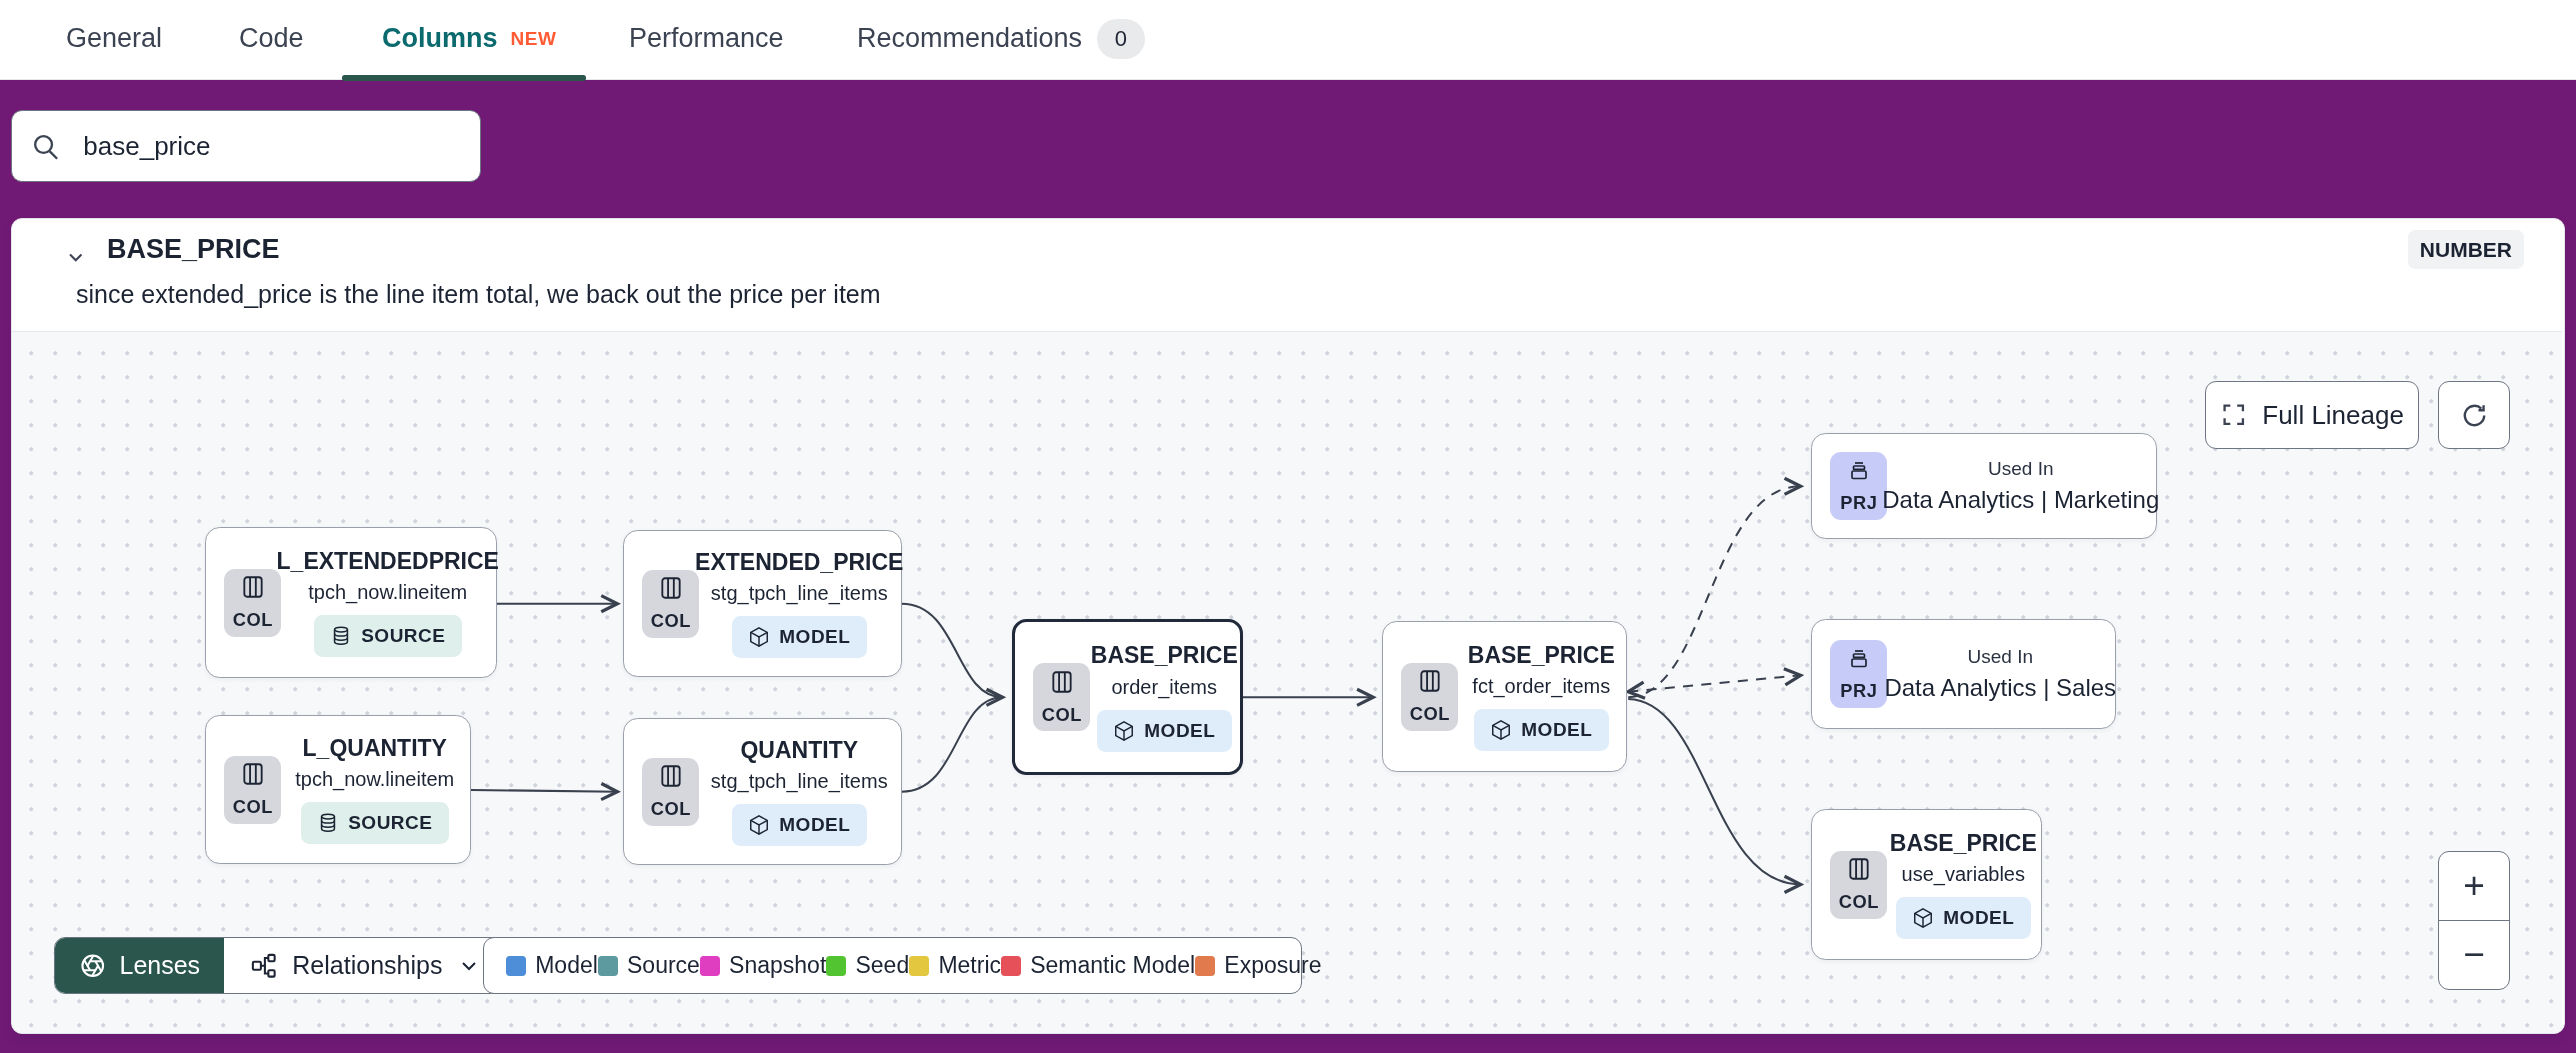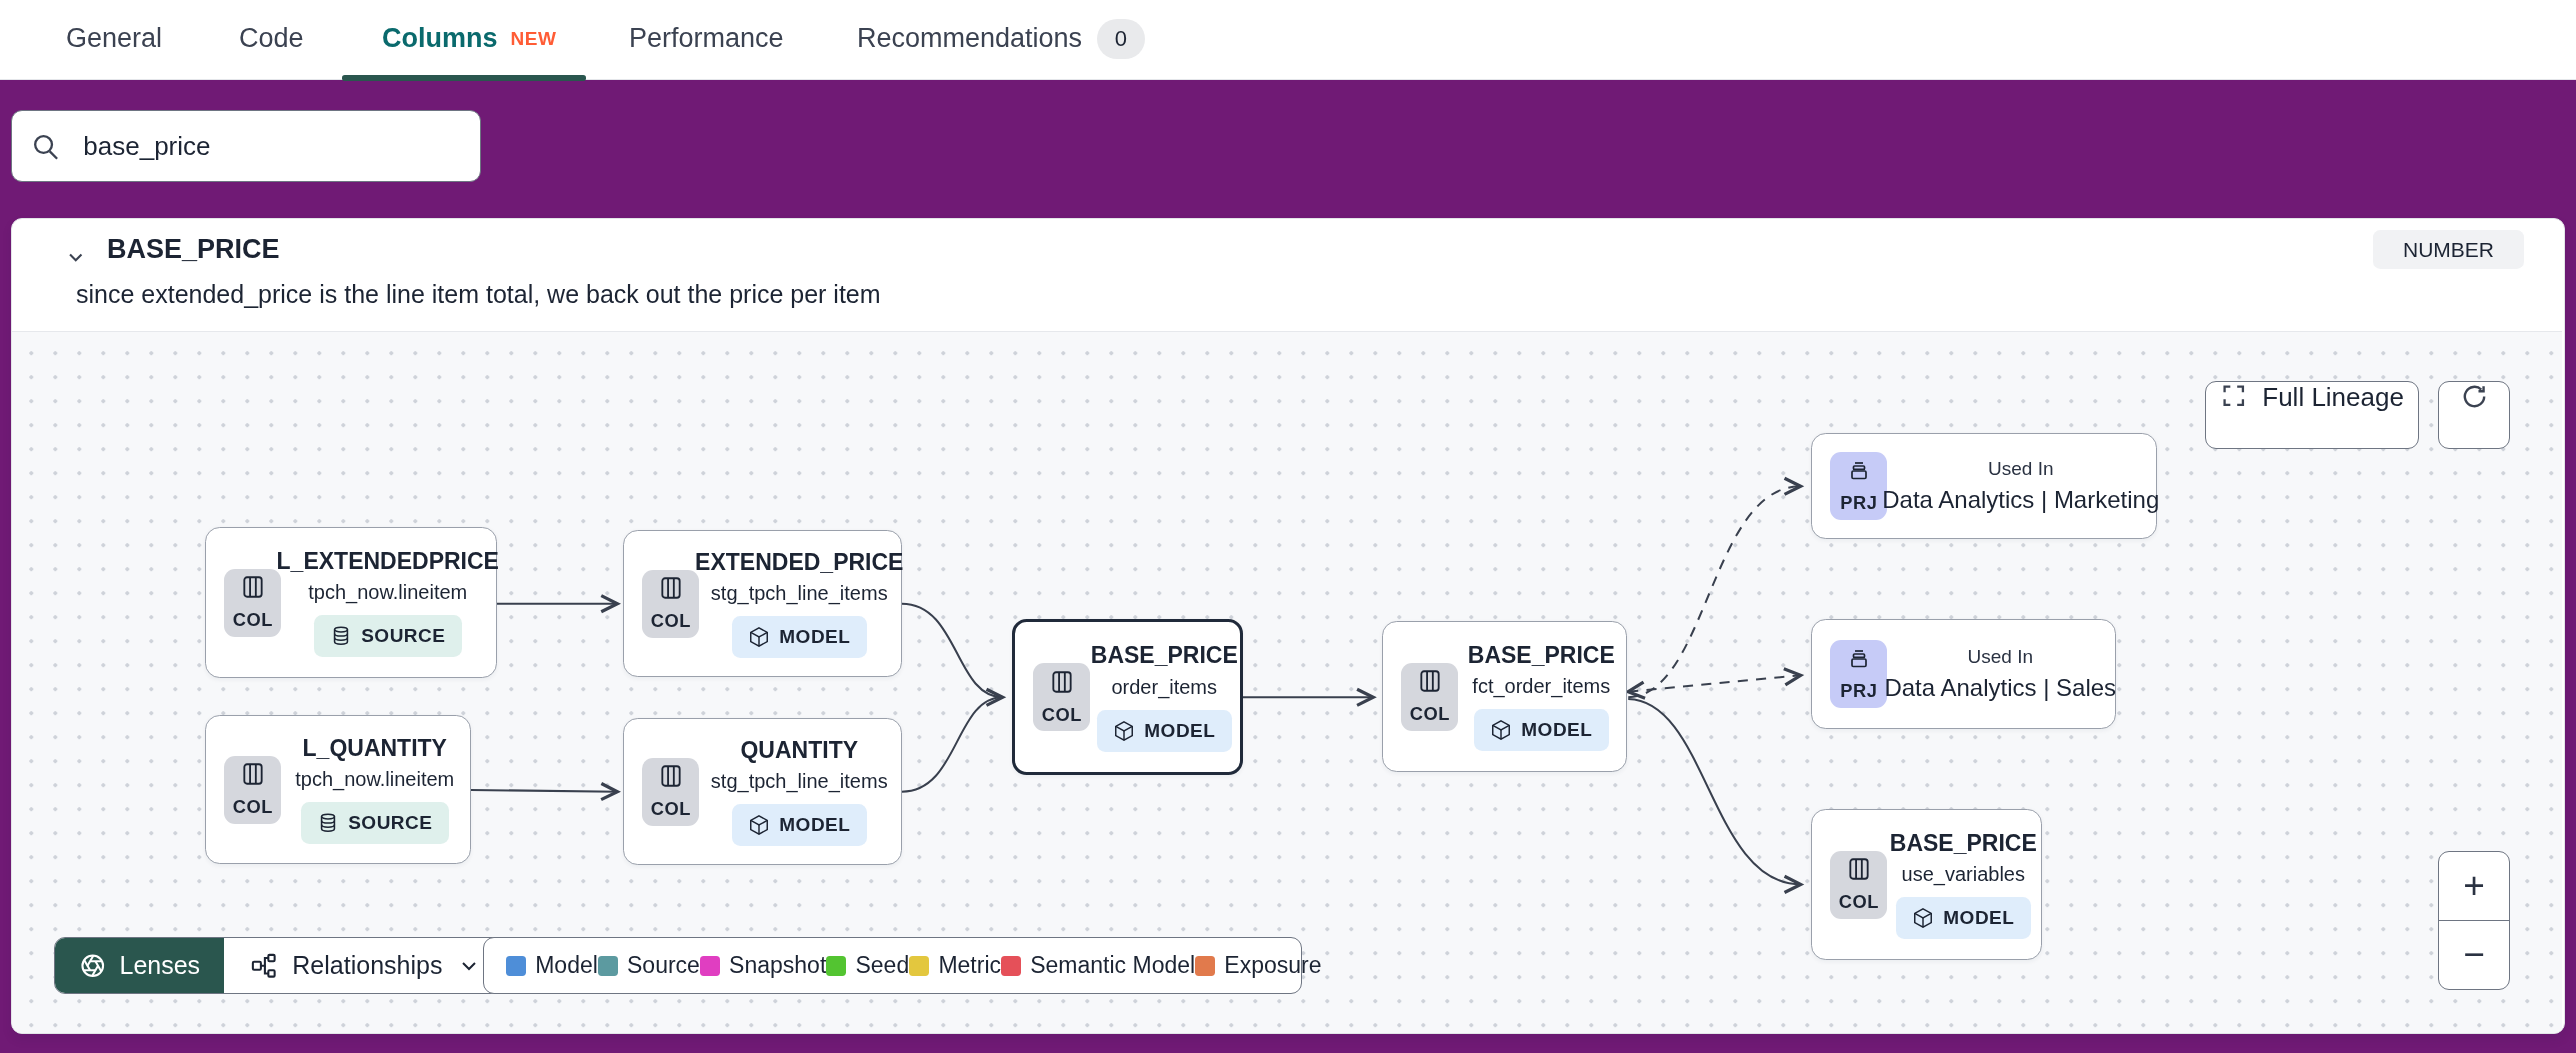--- a/index.html
+++ b/index.html
@@ -15,21 +15,21 @@
 
   
   .search{position:absolute;left:11px;top:110px;width:470px;height:72px;border:1.8px solid #6e7582;border-radius:11px;background:#fff;display:flex;align-items:center;box-sizing:border-box;padding:0 18.3px;}
   .search svg{flex:0 0 auto;margin-right:20px;}
   .search input{border:0;outline:0;flex:1;font-size:26px;font-family:"Liberation Sans",sans-serif;color:#1c2433;background:transparent;}
 
   
   .panel{position:absolute;left:11px;top:218px;width:2554px;height:816px;border:1.8px solid #e3e5e8;border-radius:11px;background:#fff;box-sizing:border-box;overflow:hidden;box-shadow:0 5.5px 11px rgba(20,30,50,.07);}
   .panel-chevron{position:absolute;left:50px;top:24px;}
   .panel-title{position:absolute;left:95px;top:14.7px;font-size:27px;font-weight:700;}
-  .type-badge{position:absolute;right:40px;top:11px;height:39px;line-height:39px;padding:0 30px;background:#f1f2f4;border-radius:7.3px;font-size:21px;font-weight:400;color:#1c2433;}
+  .type-badge{position:absolute;right:40px;top:11px;height:39px;line-height:39px;padding:0 12px;background:#f1f2f4;border-radius:7.3px;font-size:21px;font-weight:700;color:#1c2433;}
   .panel-desc{position:absolute;left:26px;top:61px;font-size:25px;color:#1c2433;margin-left:38px;}
 
   
   .canvas{position:absolute;left:0;top:112px;width:2550px;height:703px;background:#f7f8fa;border-top:1.8px solid #e6e8ec;background-image:radial-gradient(#ced2d9 1.8px,transparent 2px);background-size:24px 24px;background-position:7.3px 9.2px;}
   .edges{position:absolute;left:0;top:0;pointer-events:none;}
 
   
   .node{position:absolute;background:#fff;border:1.8px solid #9aa0ab;border-radius:14.7px;box-sizing:border-box;display:flex;align-items:center;padding:0 18.3px;gap:16.5px;box-shadow:0 1.8px 4.6px rgba(25,35,55,.05);cursor:pointer;}
   .node.selected{border:3.7px solid #202a3a;}
   .chip{flex:0 0 auto;width:57px;height:68px;border-radius:11px;background:#d5d7dd;display:flex;flex-direction:column;align-items:center;justify-content:center;gap:9px;}
@@ -38,21 +38,21 @@
   .node-text{display:flex;flex-direction:column;align-items:center;gap:6.4px;min-width:0;}
   .node-title{font-size:23px;font-weight:700;white-space:nowrap;}
   .node-sub{font-size:20px;color:#1c2433;white-space:nowrap;}
   .kind-badge{margin-top:4.6px;display:flex;align-items:center;gap:9.2px;height:42px;padding:0 16.5px;border-radius:8.3px;font-size:19px;font-weight:700;letter-spacing:0.5px;color:#1c2433;}
   .kind-badge.source{background:#dff0ec;}
   .kind-badge.model{background:#dfedfb;}
   .usedin-label{font-size:19px;color:#2a3242;}
   .usedin-name{font-size:24px;font-weight:400;white-space:nowrap;}
 
   
-  .btn{position:absolute;background:#fff;border:1.8px solid #6e7582;border-radius:11px;box-sizing:border-box;display:flex;align-items:flex-start;justify-content:center;gap:14.7px;font-size:26px;color:#1c2433;cursor:pointer;}
+  .btn{position:absolute;background:#fff;border:1.8px solid #6e7582;border-radius:11px;box-sizing:border-box;display:flex;align-items:center;justify-content:center;gap:14.7px;font-size:26px;color:#1c2433;cursor:pointer;}
   .full-lineage{left:2193px;top:49px;width:214px;height:68px;}
   .refresh{left:2426px;top:49px;width:72px;height:68px;}
   .zoomctl{position:absolute;left:2426px;top:519px;width:72px;height:139px;background:#fff;border:1.8px solid #6e7582;border-radius:11px;box-sizing:border-box;display:flex;flex-direction:column;}
   .zoomctl .zbtn{flex:1;display:flex;align-items:center;justify-content:center;font-size:37px;color:#2a3242;cursor:pointer;}
   .zoomctl .zbtn:first-child{border-bottom:1.8px solid #6e7582;}
 
   
   .lens-group{position:absolute;left:42px;top:605px;height:57px;display:flex;border-radius:11px;overflow:hidden;border:1.8px solid #6e7582;box-sizing:border-box;background:#fff;justify-content:space-between;}
   .lens-btn{background:#2a564e;color:#fff;display:flex;align-items:center;gap:13px;padding:0 24px;font-size:25px;cursor:pointer;}
   .rel-btn{display:flex;align-items:center;gap:14.7px;padding:0 26px;font-size:25px;color:#1c2433;cursor:pointer;background:#fff;}

